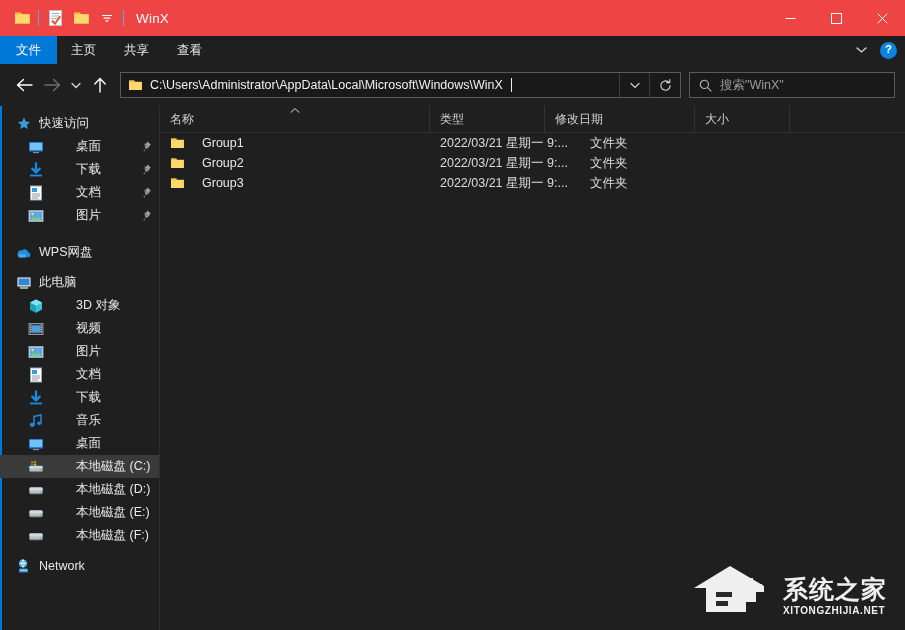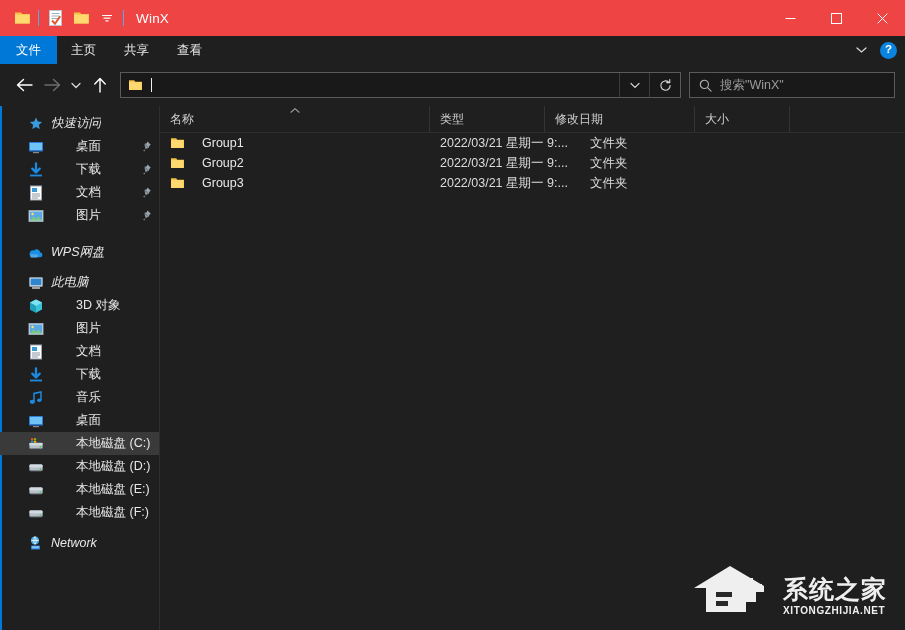--- a/index.html
+++ b/index.html
@@ -81,21 +81,21 @@
   }
   .sb-accent { position: absolute; left: 0; top: 0; bottom: 0; width: 2px; background: #0078d7; }
   .sb-row {
     height: 23px; display: flex; align-items: center; gap: 7px; padding-left: 0;
     white-space: nowrap; position: relative;
   }
   .sb-row.selected { background: #3a3a3a; }
   .sb-ico { width: 16px; height: 16px; flex: 0 0 16px; display: flex; align-items: center; justify-content: center; }
   .sb-lbl { color: #e8e8e8; font-size: 12.5px; overflow: hidden; }
   .sb-pin { position: absolute; right: 8px; top: 50%; transform: translateY(-50%); }
-  .ind-0 { padding-left: 28px; font-style: italic; }
+  .ind-0 { padding-left: 16px; }
   .ind-1 { padding-left: 28px; gap: 32px; }
   .sb-gap { height: 7px; }
 
   
   .filepane { flex: 1; display: flex; flex-direction: column; min-width: 0; background: #1f1f1f; }
   .colhead {
     height: 27px; flex: 0 0 27px; display: flex; align-items: stretch;
     border-bottom: 1px solid #2e2e2e; position: relative;
   }
   .col {
@@ -213,20 +213,21 @@
         <path d="M7 15V2M1.8 7L7 1.6 12.2 7" stroke="#ffffff" stroke-width="1.4" fill="none" stroke-linecap="round" stroke-linejoin="round"></path>
       </svg>
     </div>
 
     <div class="path-wrap">
       <div class="path-field">
         <svg width="15" height="13" viewBox="0 0 17 15" style="flex:0 0 15px">
           <path d="M1 1.5h6l1.2 1.6H16v9.5H1z" fill="#f5c243"></path>
           <path d="M1 3.6h14.4v8.9H1z" fill="#ffd970"></path>
         </svg>
+        <span class="path-text">C:\Users\Administrator\AppData\Local\Microsoft\Windows\WinX</span>
         <span class="caret-bar"></span>
       </div>
       <div class="path-drop">
         <svg width="10" height="7" viewBox="0 0 10 7">
           <path d="M1 1.5l4 4 4-4" stroke="#cfcfcf" stroke-width="1.2" fill="none" stroke-linecap="round"></path>
         </svg>
       </div>
       <div class="path-refresh">
         <svg width="13" height="13" viewBox="0 0 14 14">
           <path d="M12 7a5 5 0 1 1-1.6-3.6" stroke="#d8d8d8" stroke-width="1.2" fill="none" stroke-linecap="round"></path>
@@ -337,20 +338,30 @@
           </div>
           <div class="sb-row ind-1">
             <span class="sb-ico">
               <svg width="16" height="16" viewBox="0 0 16 16">
                 <path d="M8 1.4l6 3.2v7L8 14.8 2 11.6v-7z" fill="#39c3d9"></path>
                 <path d="M8 1.4l6 3.2L8 8 2 4.6z" fill="#7de3f2"></path>
                 <path d="M8 8v6.8L2 11.6v-7z" fill="#1f9fb8"></path>
               </svg>
             </span>
             <span class="sb-lbl">3D 对象</span>
+          </div>
+          <div class="sb-row ind-1">
+            <span class="sb-ico">
+              <svg width="16" height="16" viewBox="0 0 16 16">
+                <rect x="1" y="2.5" width="14" height="11" fill="#3a3f45" stroke="#8a96a1"></rect>
+                <rect x="3.4" y="4.4" width="9.2" height="7.2" fill="#4f9fd8"></rect>
+                <path d="M2 4h1.2M2 6.2h1.2M2 8.4h1.2M2 10.6h1.2M12.8 4H14M12.8 6.2H14M12.8 8.4H14M12.8 10.6H14" stroke="#cfd6dc" stroke-width="1.2"></path>
+              </svg>
+            </span>
+            <span class="sb-lbl">视频</span>
           </div>
           <div class="sb-row ind-1">
             <span class="sb-ico">
               <svg width="16" height="16" viewBox="0 0 16 16">
                 <rect x="1" y="2.5" width="14" height="11" fill="#dfe6ec" stroke="#9aa6b0"></rect>
                 <rect x="2" y="3.5" width="12" height="9" fill="#5aa9e6"></rect>
                 <path d="M2 12.5l3.6-4 2.6 2.6 2.4-2.6 3.4 4z" fill="#7fc97f"></path>
                 <circle cx="4.6" cy="6" r="1.2" fill="#ffe06a"></circle>
               </svg>
             </span>

